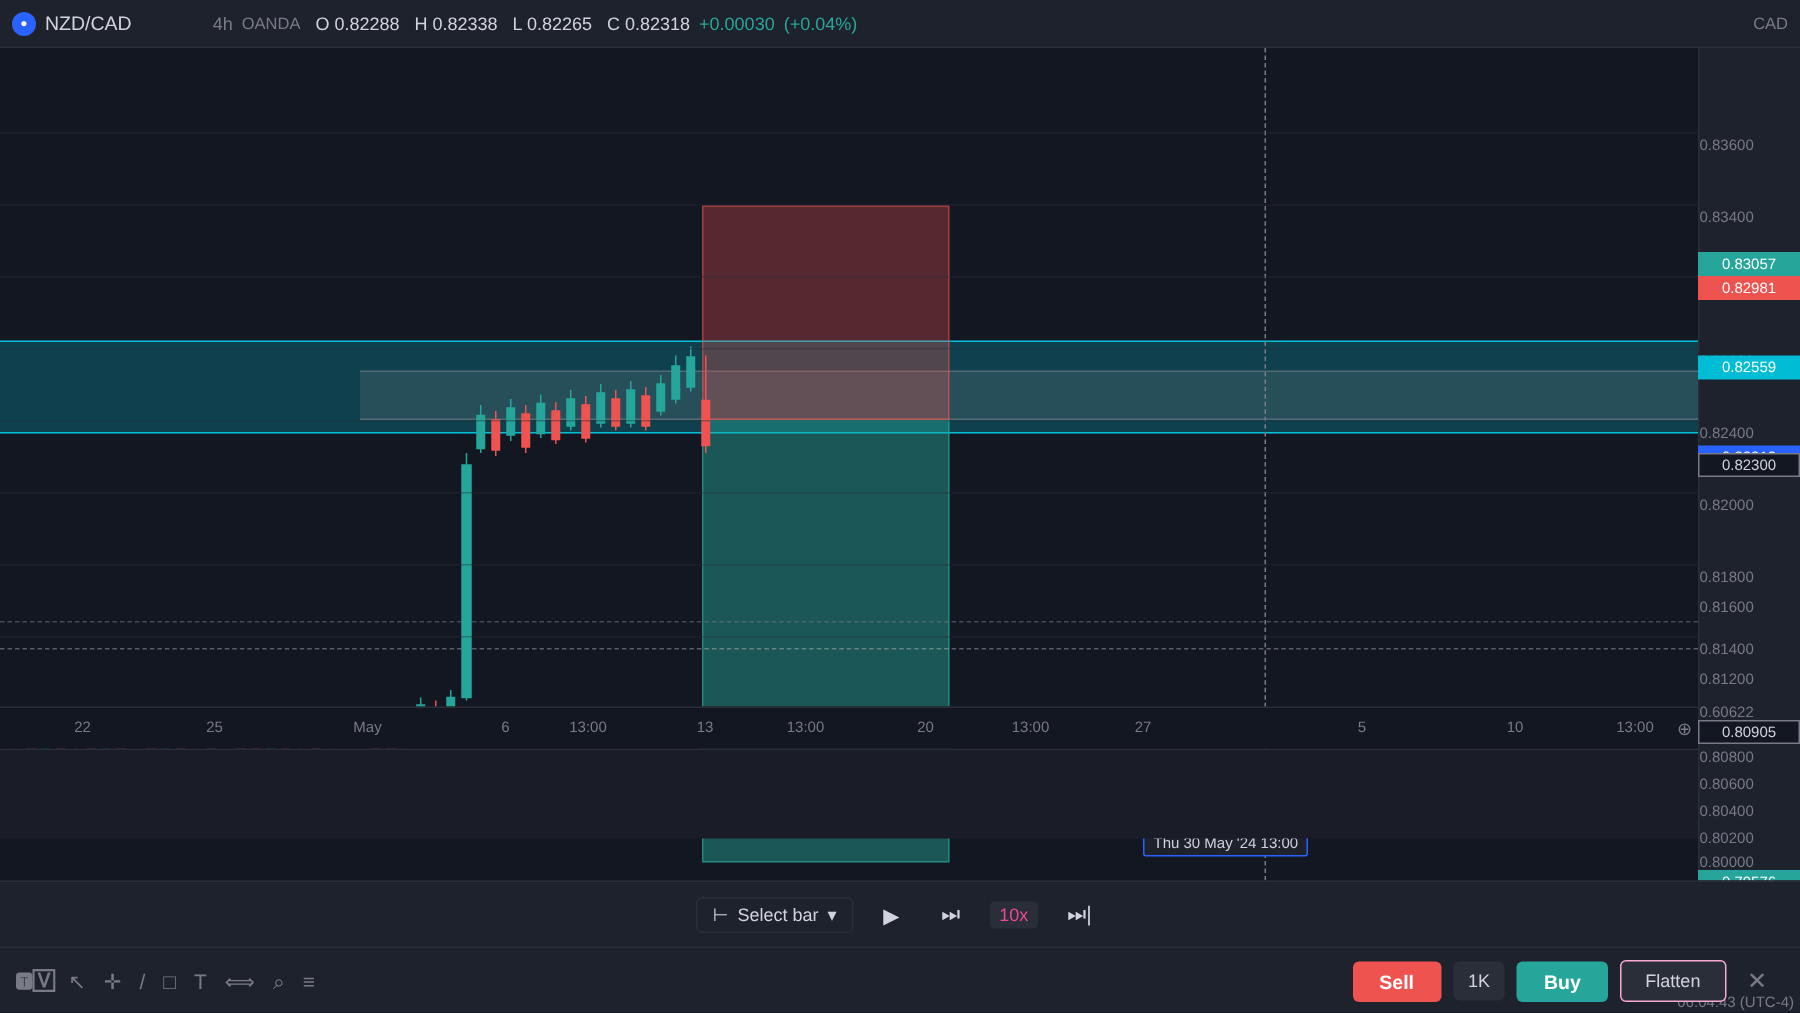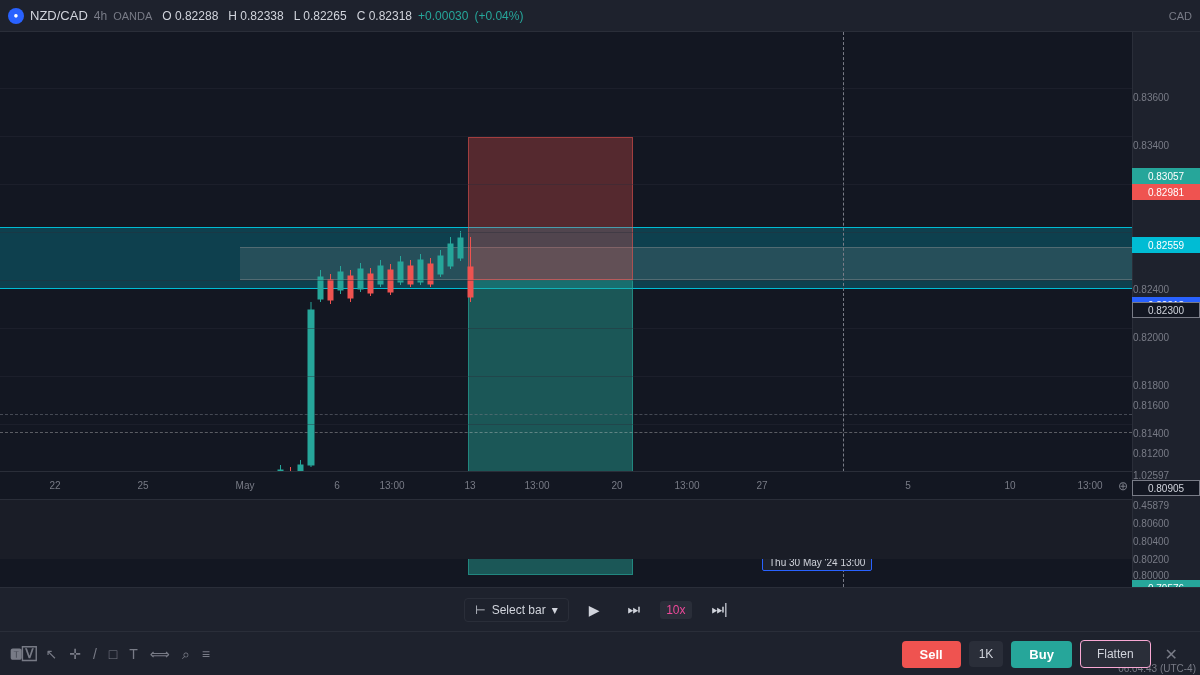--- a/index.html
+++ b/index.html
@@ -25,20 +25,21 @@
       gap: 6px;
     }
     #header .symbol {
       color: #d1d4dc;
       font-weight: normal;
       font-size: 13px;
     }
     #header .timeframe {
       color: #787b86;
       font-size: 12px;
+      margin-left: 48px;
     }
     #header .broker {
       color: #787b86;
       font-size: 11px;
     }
     #header .price-info {
       color: #d1d4dc;
       font-size: 12px;
       margin-left: 4px;
     }
@@ -585,27 +586,27 @@
 
       <div class="price-badge" style="top: 262px; background:#131722; border:1px solid #787b86; color:#d1d4dc;text-align:center;">
           <span>0.82300</span>
         </div>
 
       <div class="y-label" style="position:absolute; top: 292px;"><span>0.82000</span></div>
       <div class="y-label" style="position:absolute; top: 340px;"><span>0.81800</span></div>
       <div class="y-label" style="position:absolute; top: 360px;"><span>0.81600</span></div>
       <div class="y-label" style="position:absolute; top: 388px;"><span>0.81400</span></div>
       <div class="y-label" style="position:absolute; top: 408px;"><span>0.81200</span></div>
-      <div class="y-label" style="position:absolute; top: 430px;"><span>1.02597</span></div>
+      <div class="y-label" style="position:absolute; top: 430px;"><span>0.60622</span></div>
 
       <div class="price-badge badge-dark" style="top: 440px;">
           <span>0.80905</span>
         </div>
 
-      <div class="y-label" style="position:absolute; top: 460px;"><span>0.45879</span></div>
+      <div class="y-label" style="position:absolute; top: 460px;"><span>0.80800</span></div>
       <div class="y-label" style="position:absolute; top: 478px;"><span>0.80600</span></div>
       <div class="y-label" style="position:absolute; top: 496px;"><span>0.80400</span></div>
       <div class="y-label" style="position:absolute; top: 514px;"><span>0.80200</span></div>
       <div class="y-label" style="position:absolute; top: 530px;"><span>0.80000</span></div>
 
       <div class="price-badge badge-green" style="top: 540px;">
           <span>0.79576</span>
         </div>
     </div>
   </div>

